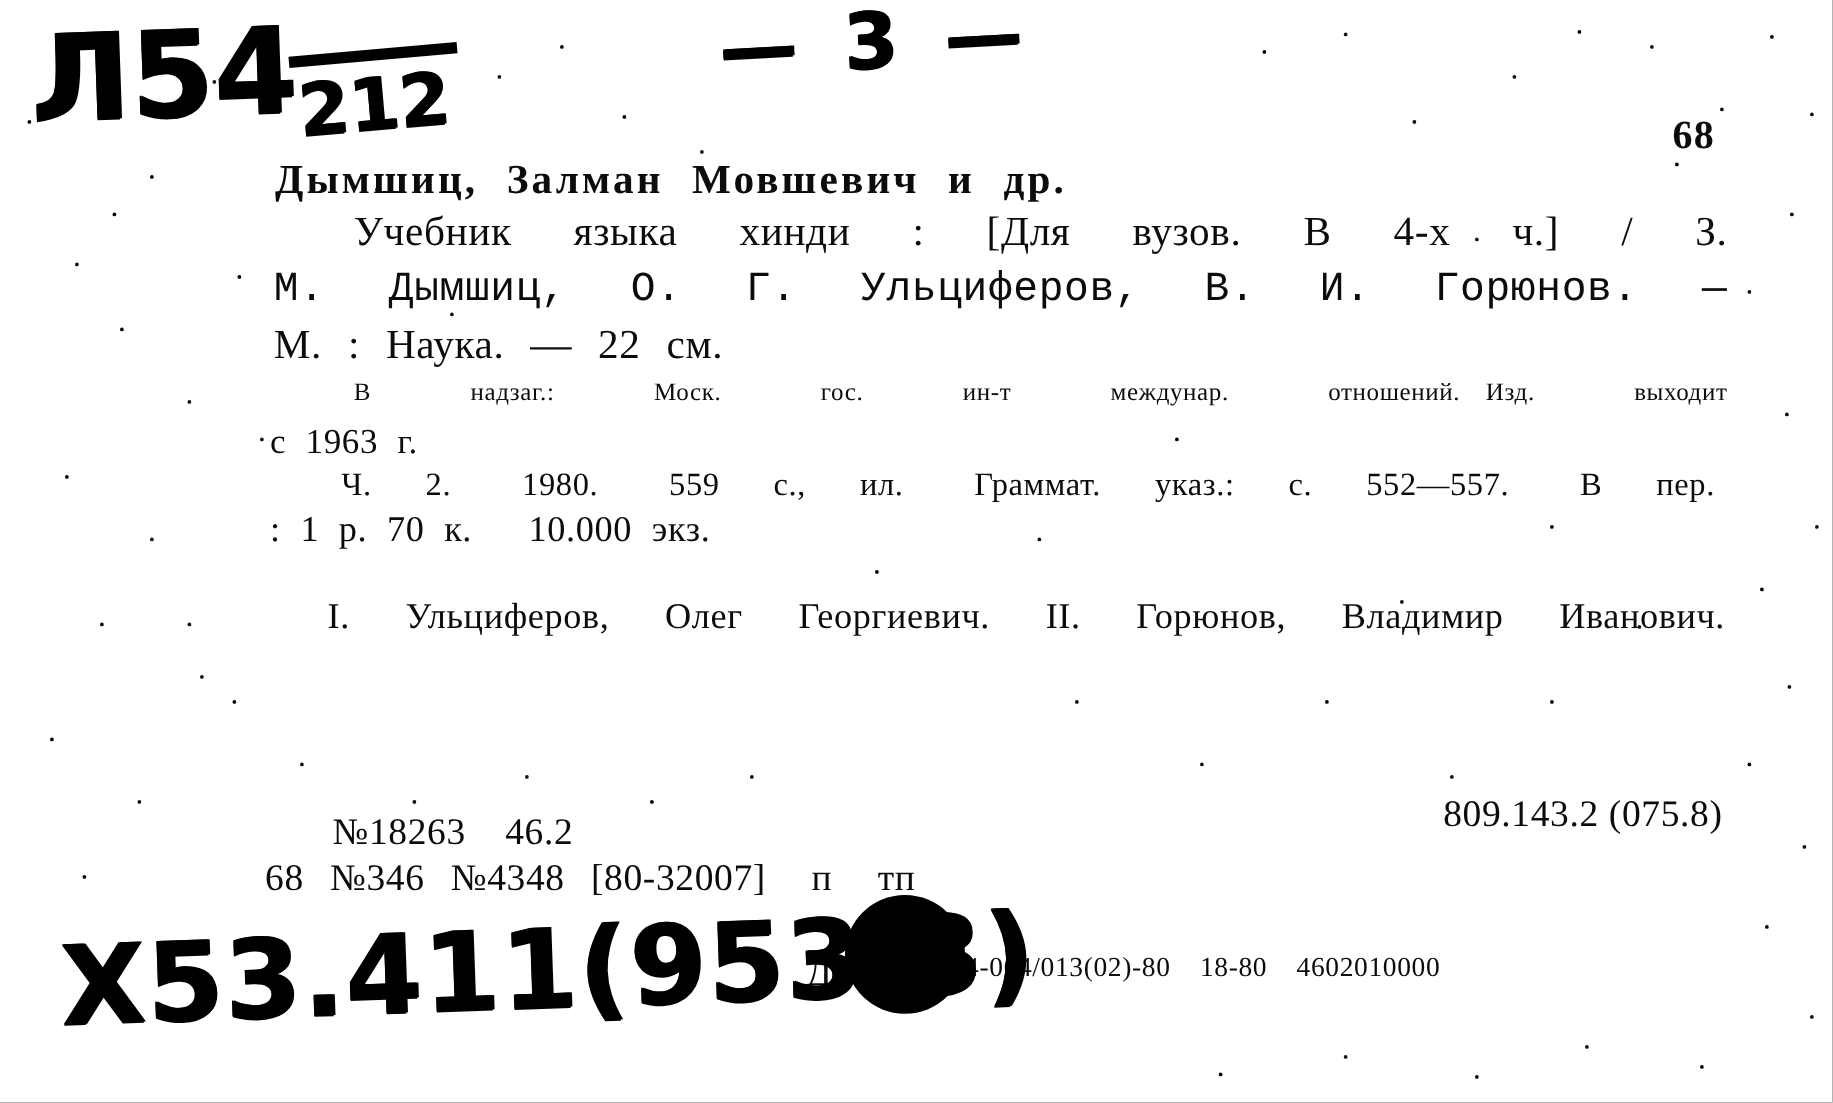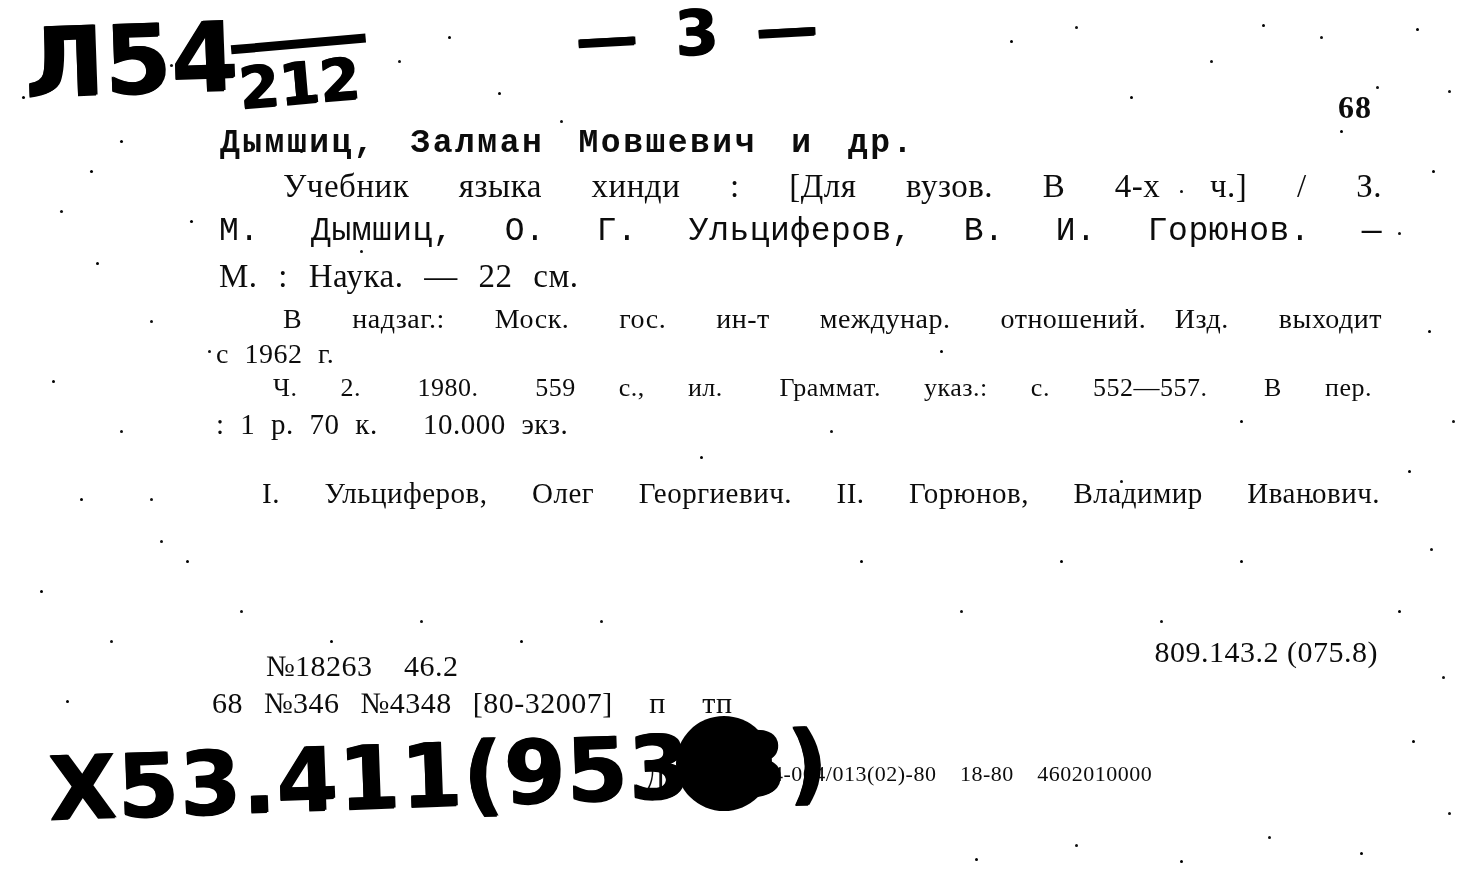--- a/index.html
+++ b/index.html
@@ -17,28 +17,28 @@
     line-height:1.12;
     white-space:pre-wrap;
     letter-spacing:0.5px;
   }
   .just{
     text-align:justify;
     text-align-last:justify;
     text-justify:inter-word;
     white-space:normal;
   }
-  .b{font-weight:bold;font-family:Liberation Mono, monospace;}
+  .b{font-weight:bold;}
   .r{text-align:right;}
   
   .l-heading   {left:220px; top:126px; width:740px; font-size:33px; letter-spacing:2.5px; word-spacing:12px;}
   .l-title1    {left:283px; top:168px; width:1099px; font-size:33px;}
   .l-title2    {left:219px; top:214px; width:1163px; font-size:33px;font-family:Liberation Mono, monospace;}
   .l-title3    {left:219px; top:258px; font-size:33px; word-spacing:12px;}
-  .l-note1     {left:283px; top:303px; width:1099px; font-size:28px;}
+  .l-note1     {left:283px; top:303px; width:1099px; font-size:20px;}
   .l-note2     {left:216px; top:338px; font-size:28px; word-spacing:8px;}
   .l-part1     {left:273px; top:373px; width:1099px; font-size:26px;}
   .l-part2     {left:216px; top:408px; font-size:29px; word-spacing:8px;}
   .l-tracing1  {left:262px; top:477px; width:1118px; font-size:29px;}
   .l-tracing2  {left:216px; top:511px; font-size:29px; word-spacing:8px;}
   .l-udc       {left:1000px;top:591px; width:378px; font-size:30px;margin-top:44px;}
   .l-bbk       {left:1000px;top:625px; width:378px; font-size:31px;}
   .l-reg1      {left:266px; top:649px; font-size:30px; word-spacing:8px;}
   .l-reg2      {left:212px; top:686px; font-size:30px; word-spacing:13px;}
   .l-reg3      {left:266px; top:724px; font-size:30px; word-spacing:10px;}
@@ -108,21 +108,21 @@
   <div class="hw hw-pagemark">— 3 —</div>
 
   <div class="line l-pagenum">68</div>
 
   <div class="line l-heading b">Дымшиц, Залман Мовшевич и др.</div>
   <div class="line l-title1 just">Учебник языка хинди : [Для вузов. В 4-х ч.] / З.</div>
   <div class="line l-title2 just">М. Дымшиц, О. Г. Ульциферов, В. И. Горюнов. —</div>
   <div class="line l-title3">М. : Наука. — 22 см.</div>
 
   <div class="line l-note1 just">В надзаг.: Моск. гос. ин-т междунар. отношений. Изд. выходит</div>
-  <div class="line l-note2">с 1962 г.</div>
+  <div class="line l-note2">с 1963 г.</div>
 
   <div class="line l-part1 just">Ч. 2.  1980.  559 с., ил.  Граммат. указ.: с. 552—557.  В пер.</div>
   <div class="line l-part2">: 1 р. 70 к.  10.000 экз.</div>
 
   <div class="line l-tracing1 just">I. Ульциферов, Олег Георгиевич. II. Горюнов, Владимир Иванович.</div>
 
   <div class="line l-udc r">809.143.2 (075.8)</div>
 
   <div class="line l-reg1">№18263  46.2</div>
   <div class="line l-reg2">68 №346 №4348 [80-32007]  п  тп</div>

